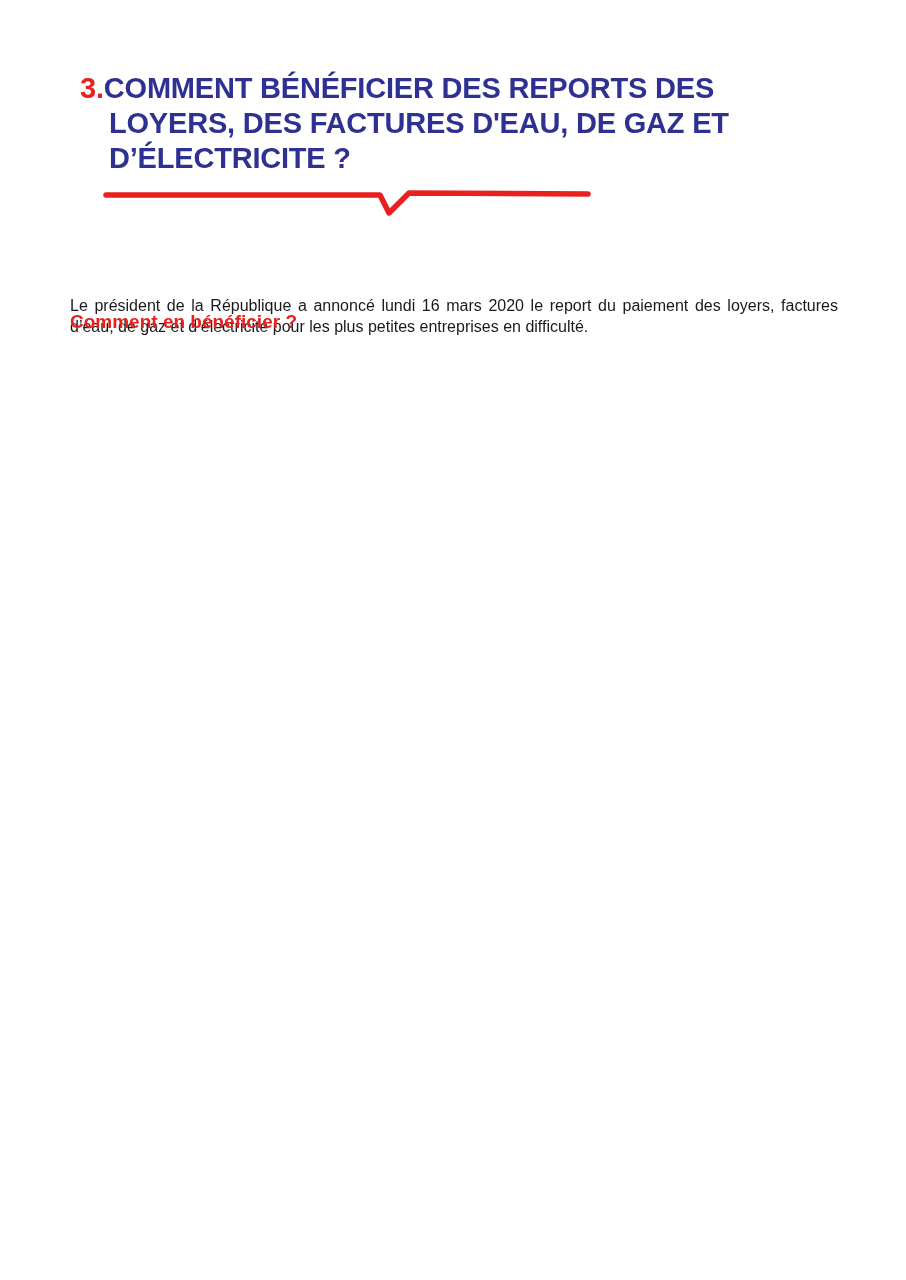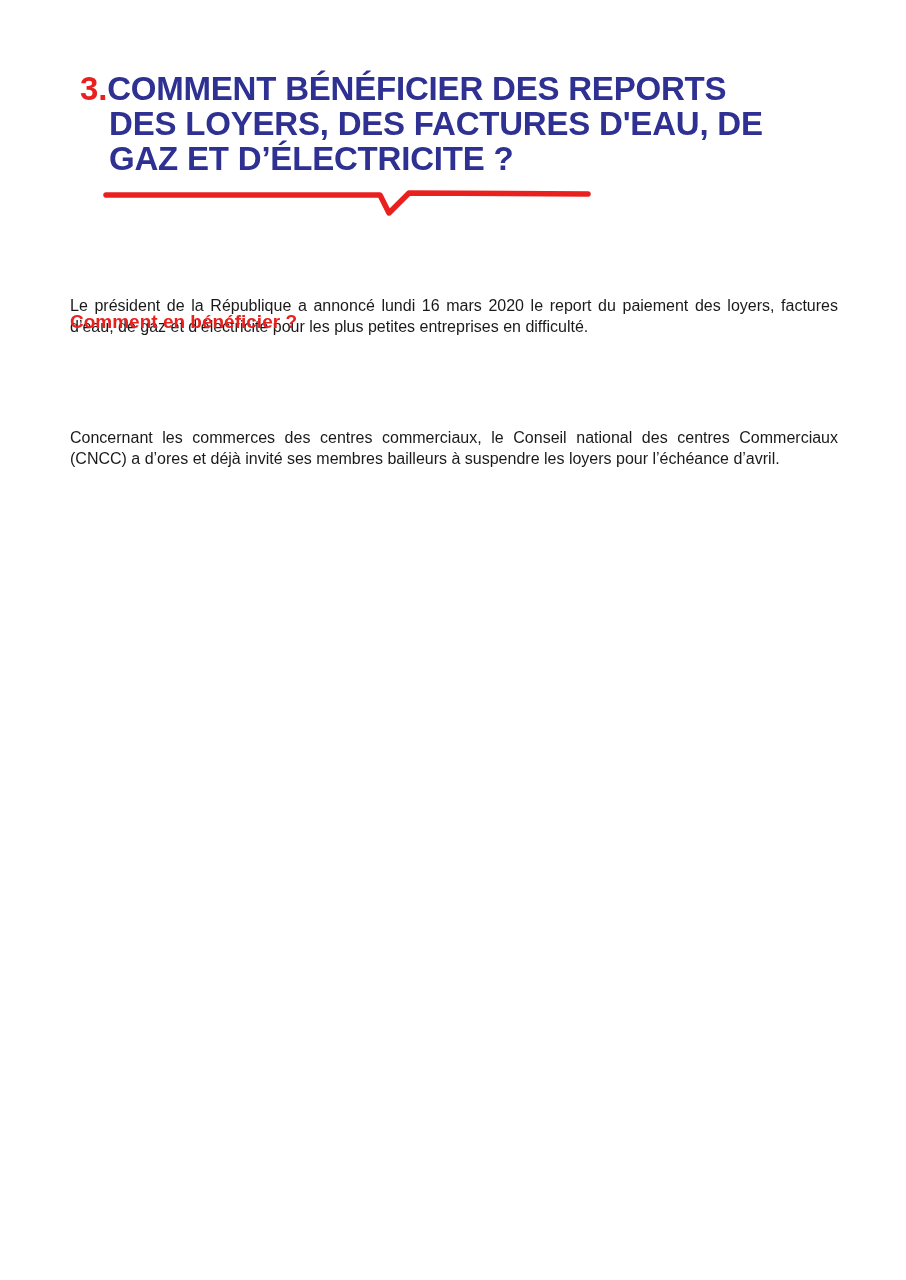--- a/index.html
+++ b/index.html
@@ -20,21 +20,21 @@
     background: var(--page-bg);
     overflow: hidden;
   }
   .heading {
     position: absolute;
     left: 80px;
     top: 71px;
     width: 676px;
     padding-left: 29px;
     text-indent: -29px;
-    font-size: 33px;
+    font-size: 29px;
     line-height: 35px;
     font-weight: bold;
     color: var(--heading-blue);
     letter-spacing: -0.2px;
   }
   .heading-number {
     color: var(--accent-red);
   }
   .heading-underline {
     position: absolute;
@@ -81,15 +81,14 @@
 
   <svg class="heading-underline" viewBox="0 0 490 34" aria-hidden="true">
     <path d="M3 9 L277 9 L286 27 L306 7 L485 8"></path>
   </svg>
 
   <p class="body-par par-intro">Le président de la République a annoncé lundi 16 mars 2020 le report du paiement des loyers, factures d’eau, de gaz et d’électricité pour les plus petites entreprises en difficulté.</p>
 
   <h2 class="subheading">Comment en bénéficier ?</h2>
 
 
-  <p class="body-par par-cncc">Concernant les commerces des centres commerciaux, le Conseil national des centres Commerciaux (CNCC) a d’ores et déjà invité ses membres bailleurs à suspendre les loyers pour l’échéance d’avril.</p>
 
 </div>
 
 </body></html>

